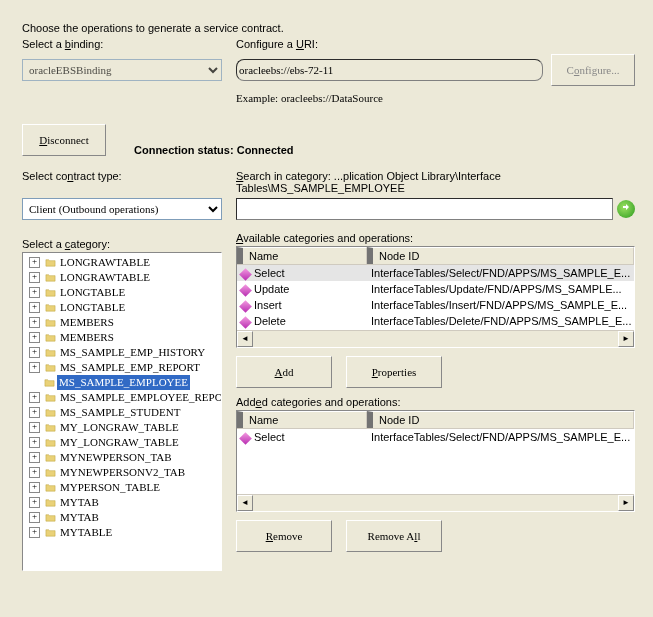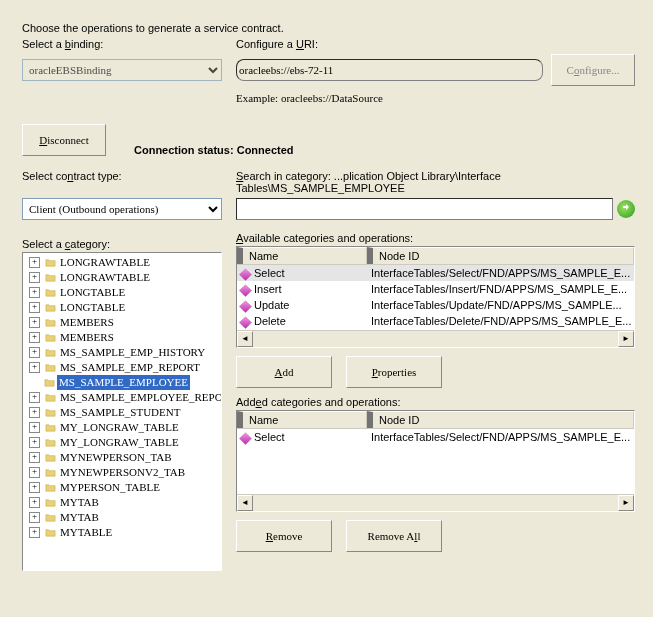--- a/index.html
+++ b/index.html
@@ -265,30 +265,30 @@
             <div class="grid-row sel">
               <div class="cell-name">
                 <span class="diamond"></span>
                 <span>Select</span>
               </div>
               <div class="cell-node">InterfaceTables/Select/FND/APPS/MS_SAMPLE_E...</div>
             </div>
             <div class="grid-row">
               <div class="cell-name">
                 <span class="diamond"></span>
+                <span>Update</span>
+              </div>
+              <div class="cell-node">InterfaceTables/Update/FND/APPS/MS_SAMPLE...</div>
+            </div>
+            <div class="grid-row">
+              <div class="cell-name">
+                <span class="diamond"></span>
                 <span>Insert</span>
               </div>
               <div class="cell-node">InterfaceTables/Insert/FND/APPS/MS_SAMPLE_E...</div>
-            </div>
-            <div class="grid-row">
-              <div class="cell-name">
-                <span class="diamond"></span>
-                <span>Update</span>
-              </div>
-              <div class="cell-node">InterfaceTables/Update/FND/APPS/MS_SAMPLE...</div>
             </div>
             <div class="grid-row">
               <div class="cell-name">
                 <span class="diamond"></span>
                 <span>Delete</span>
               </div>
               <div class="cell-node">InterfaceTables/Delete/FND/APPS/MS_SAMPLE_E...</div>
             </div>
           </div>
       <div class="hscroll">

